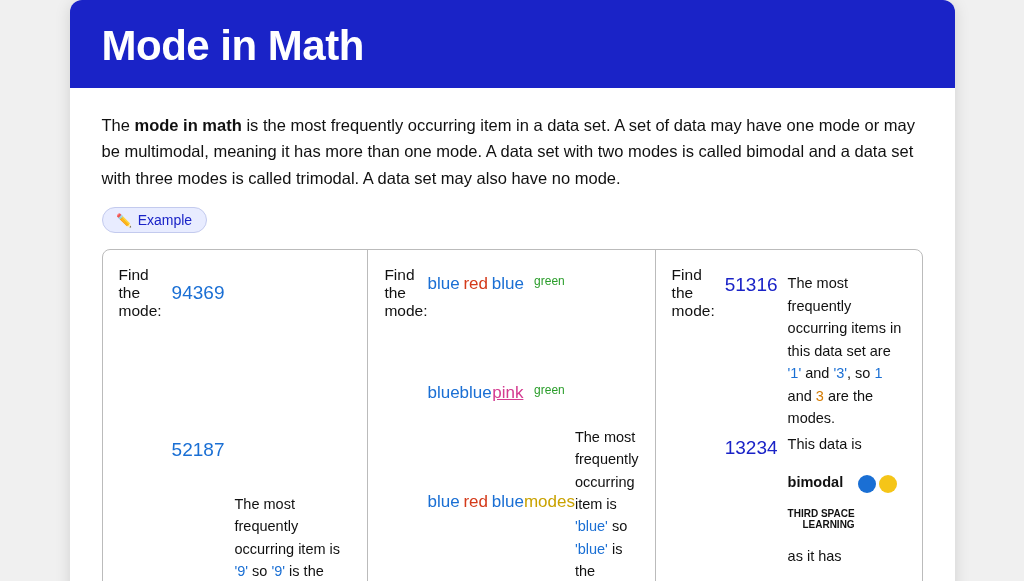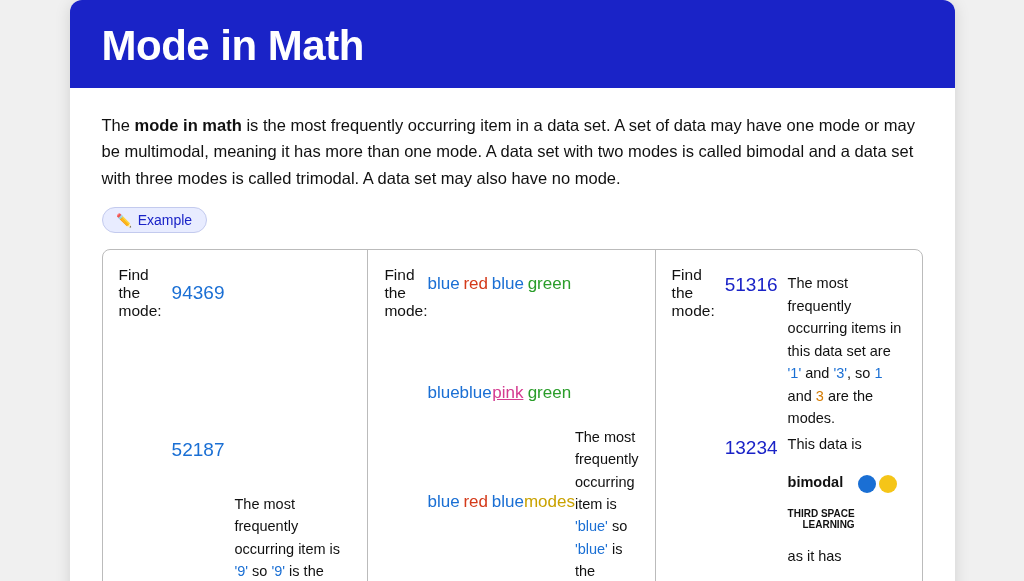--- a/index.html
+++ b/index.html
@@ -95,21 +95,21 @@
     .colors-grid {
       display: grid;
       grid-template-columns: repeat(4, 1fr);
       gap: 4px 0;
       text-align: center;
       margin: 8px 0 8px 0;
     }
     .word-blue   { color: #1a6fd4; font-size: 17px; }
     .word-red    { color: #d43a1a; font-size: 17px; }
     .word-pink   { color: #d43a90; font-size: 17px; text-decoration: underline; }
-    .word-green  { color: #2a9d2a; font-size: 17px; }
+    .word-green  { color: #2a9d2a; font-size: 12px; }
     .word-yellow { color: #c9a200; font-size: 17px; }
     
     .nums-grid3 {
       display: grid;
       grid-template-columns: repeat(5, 1fr);
       gap: 2px 0;
       text-align: center;
       margin: 8px 10px 8px 10px;
     }
     .num-dark-blue {

